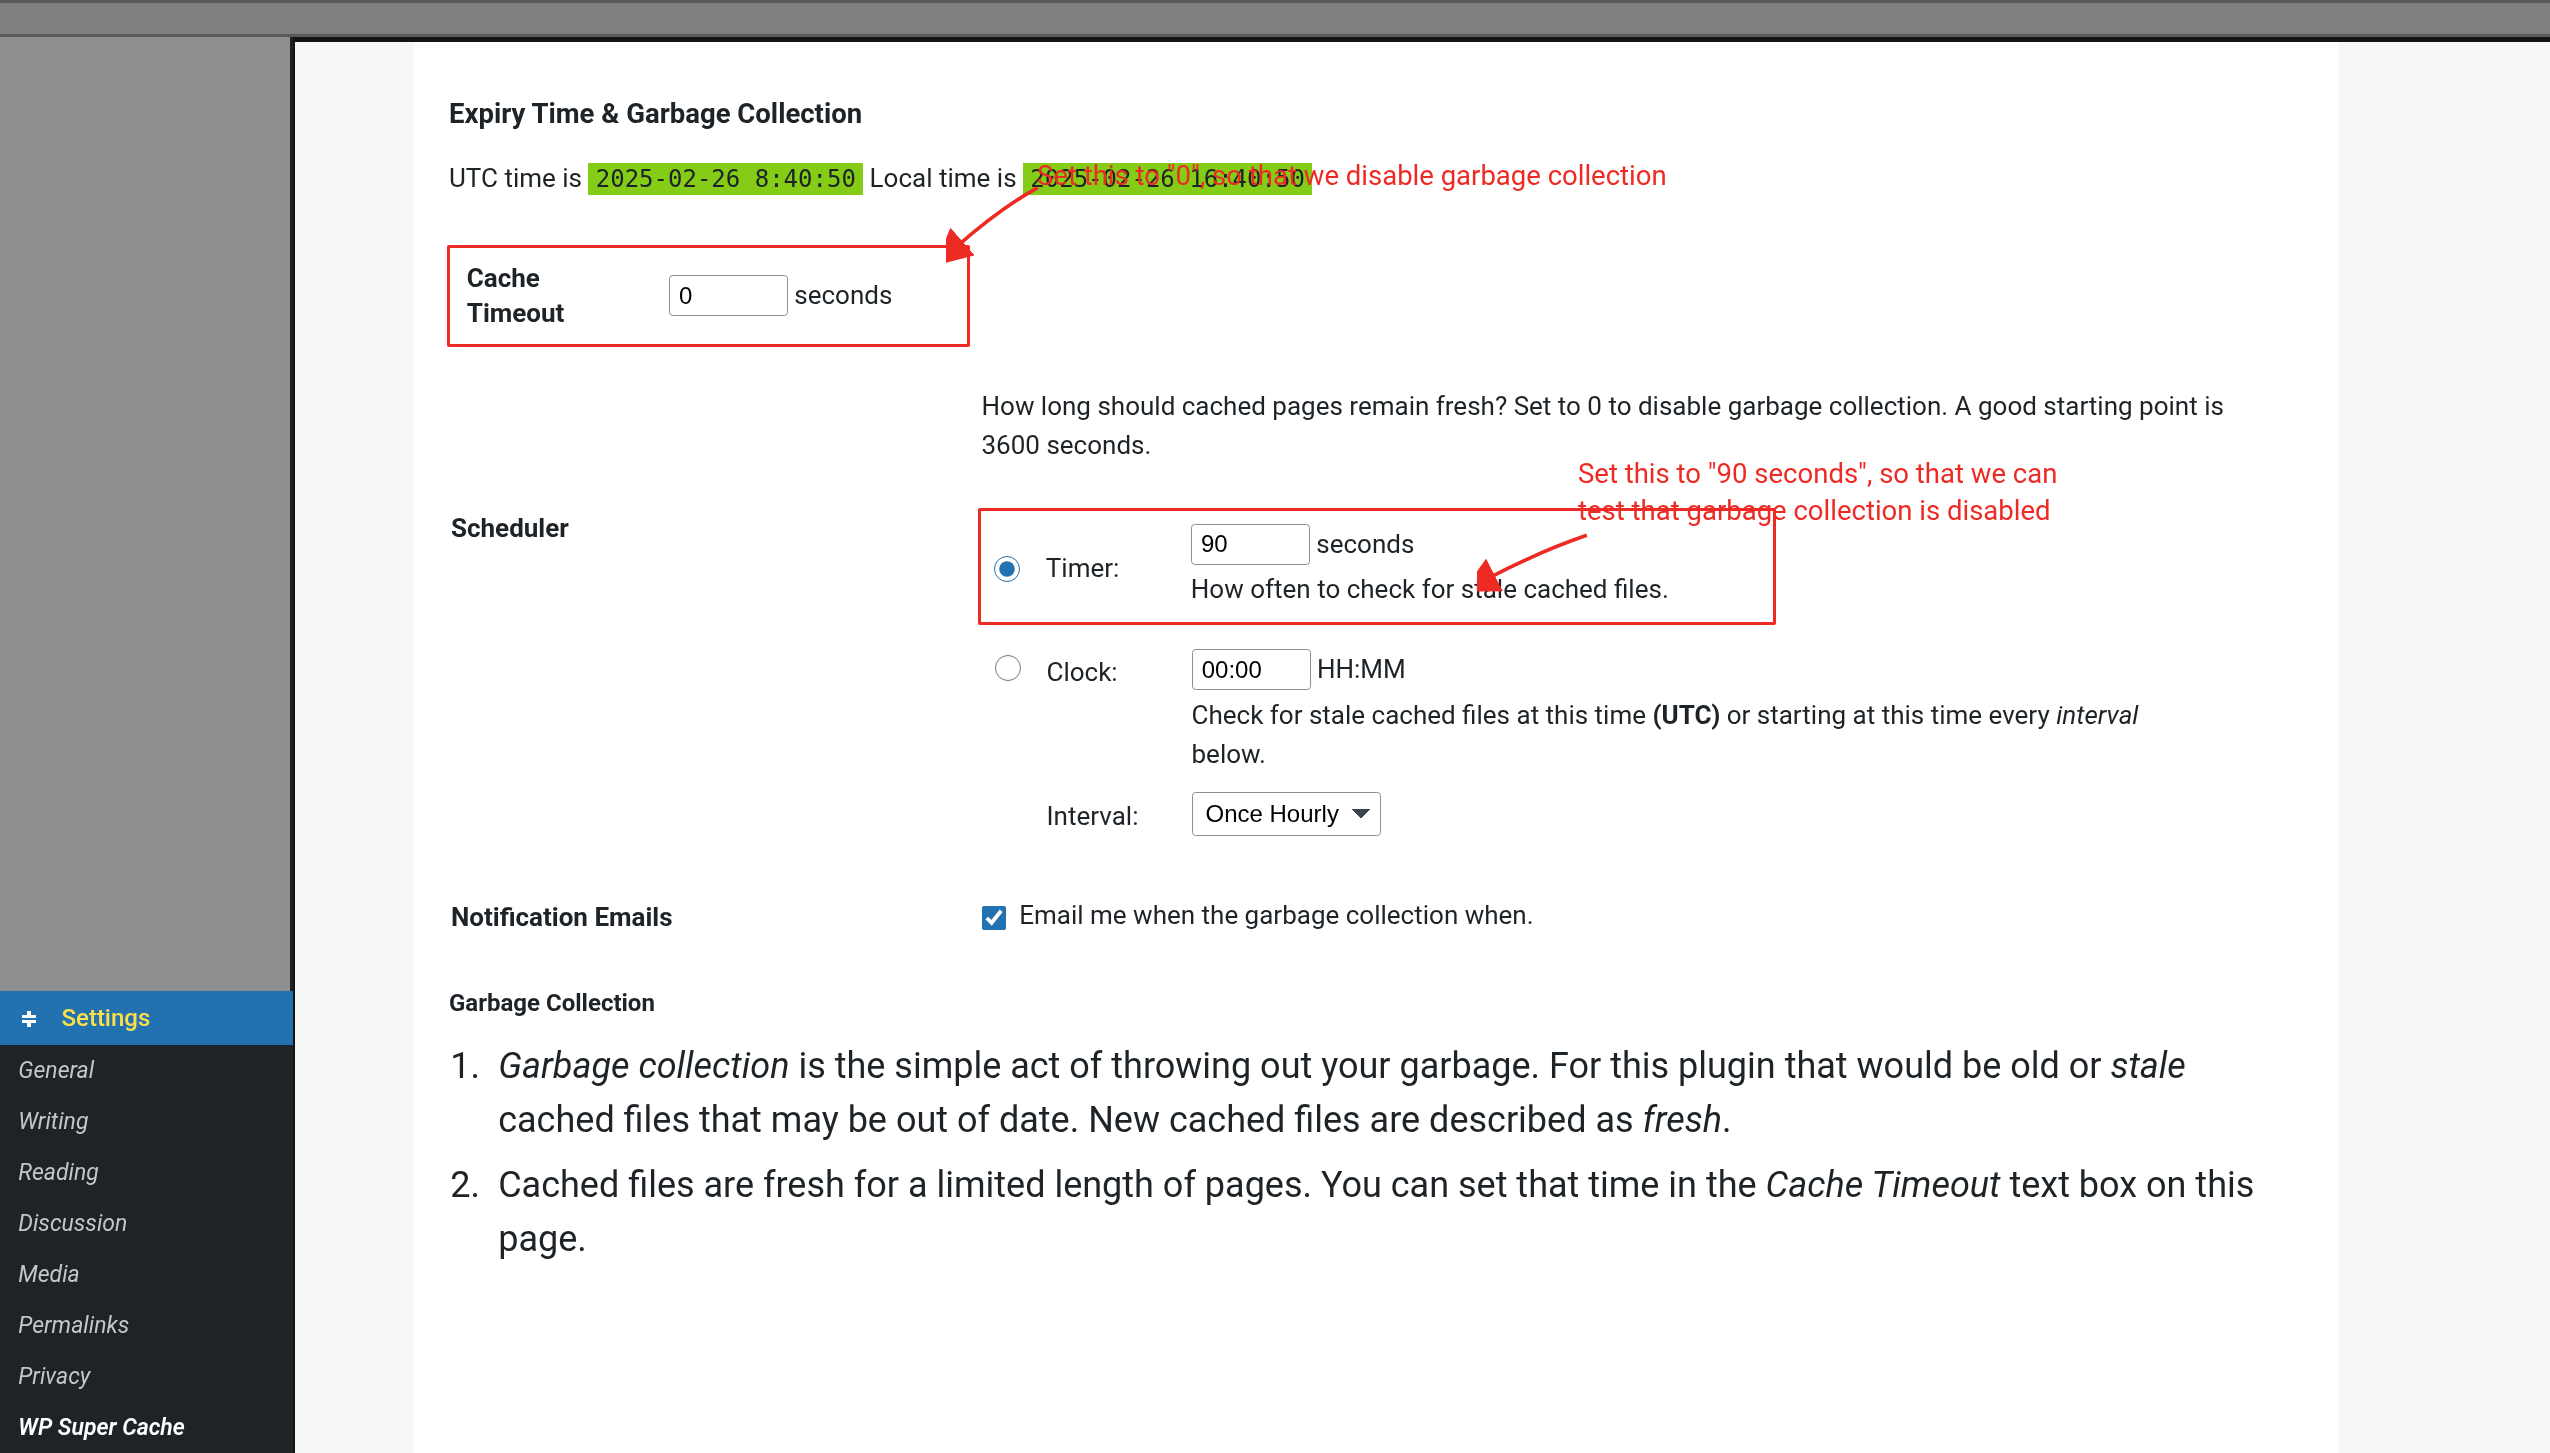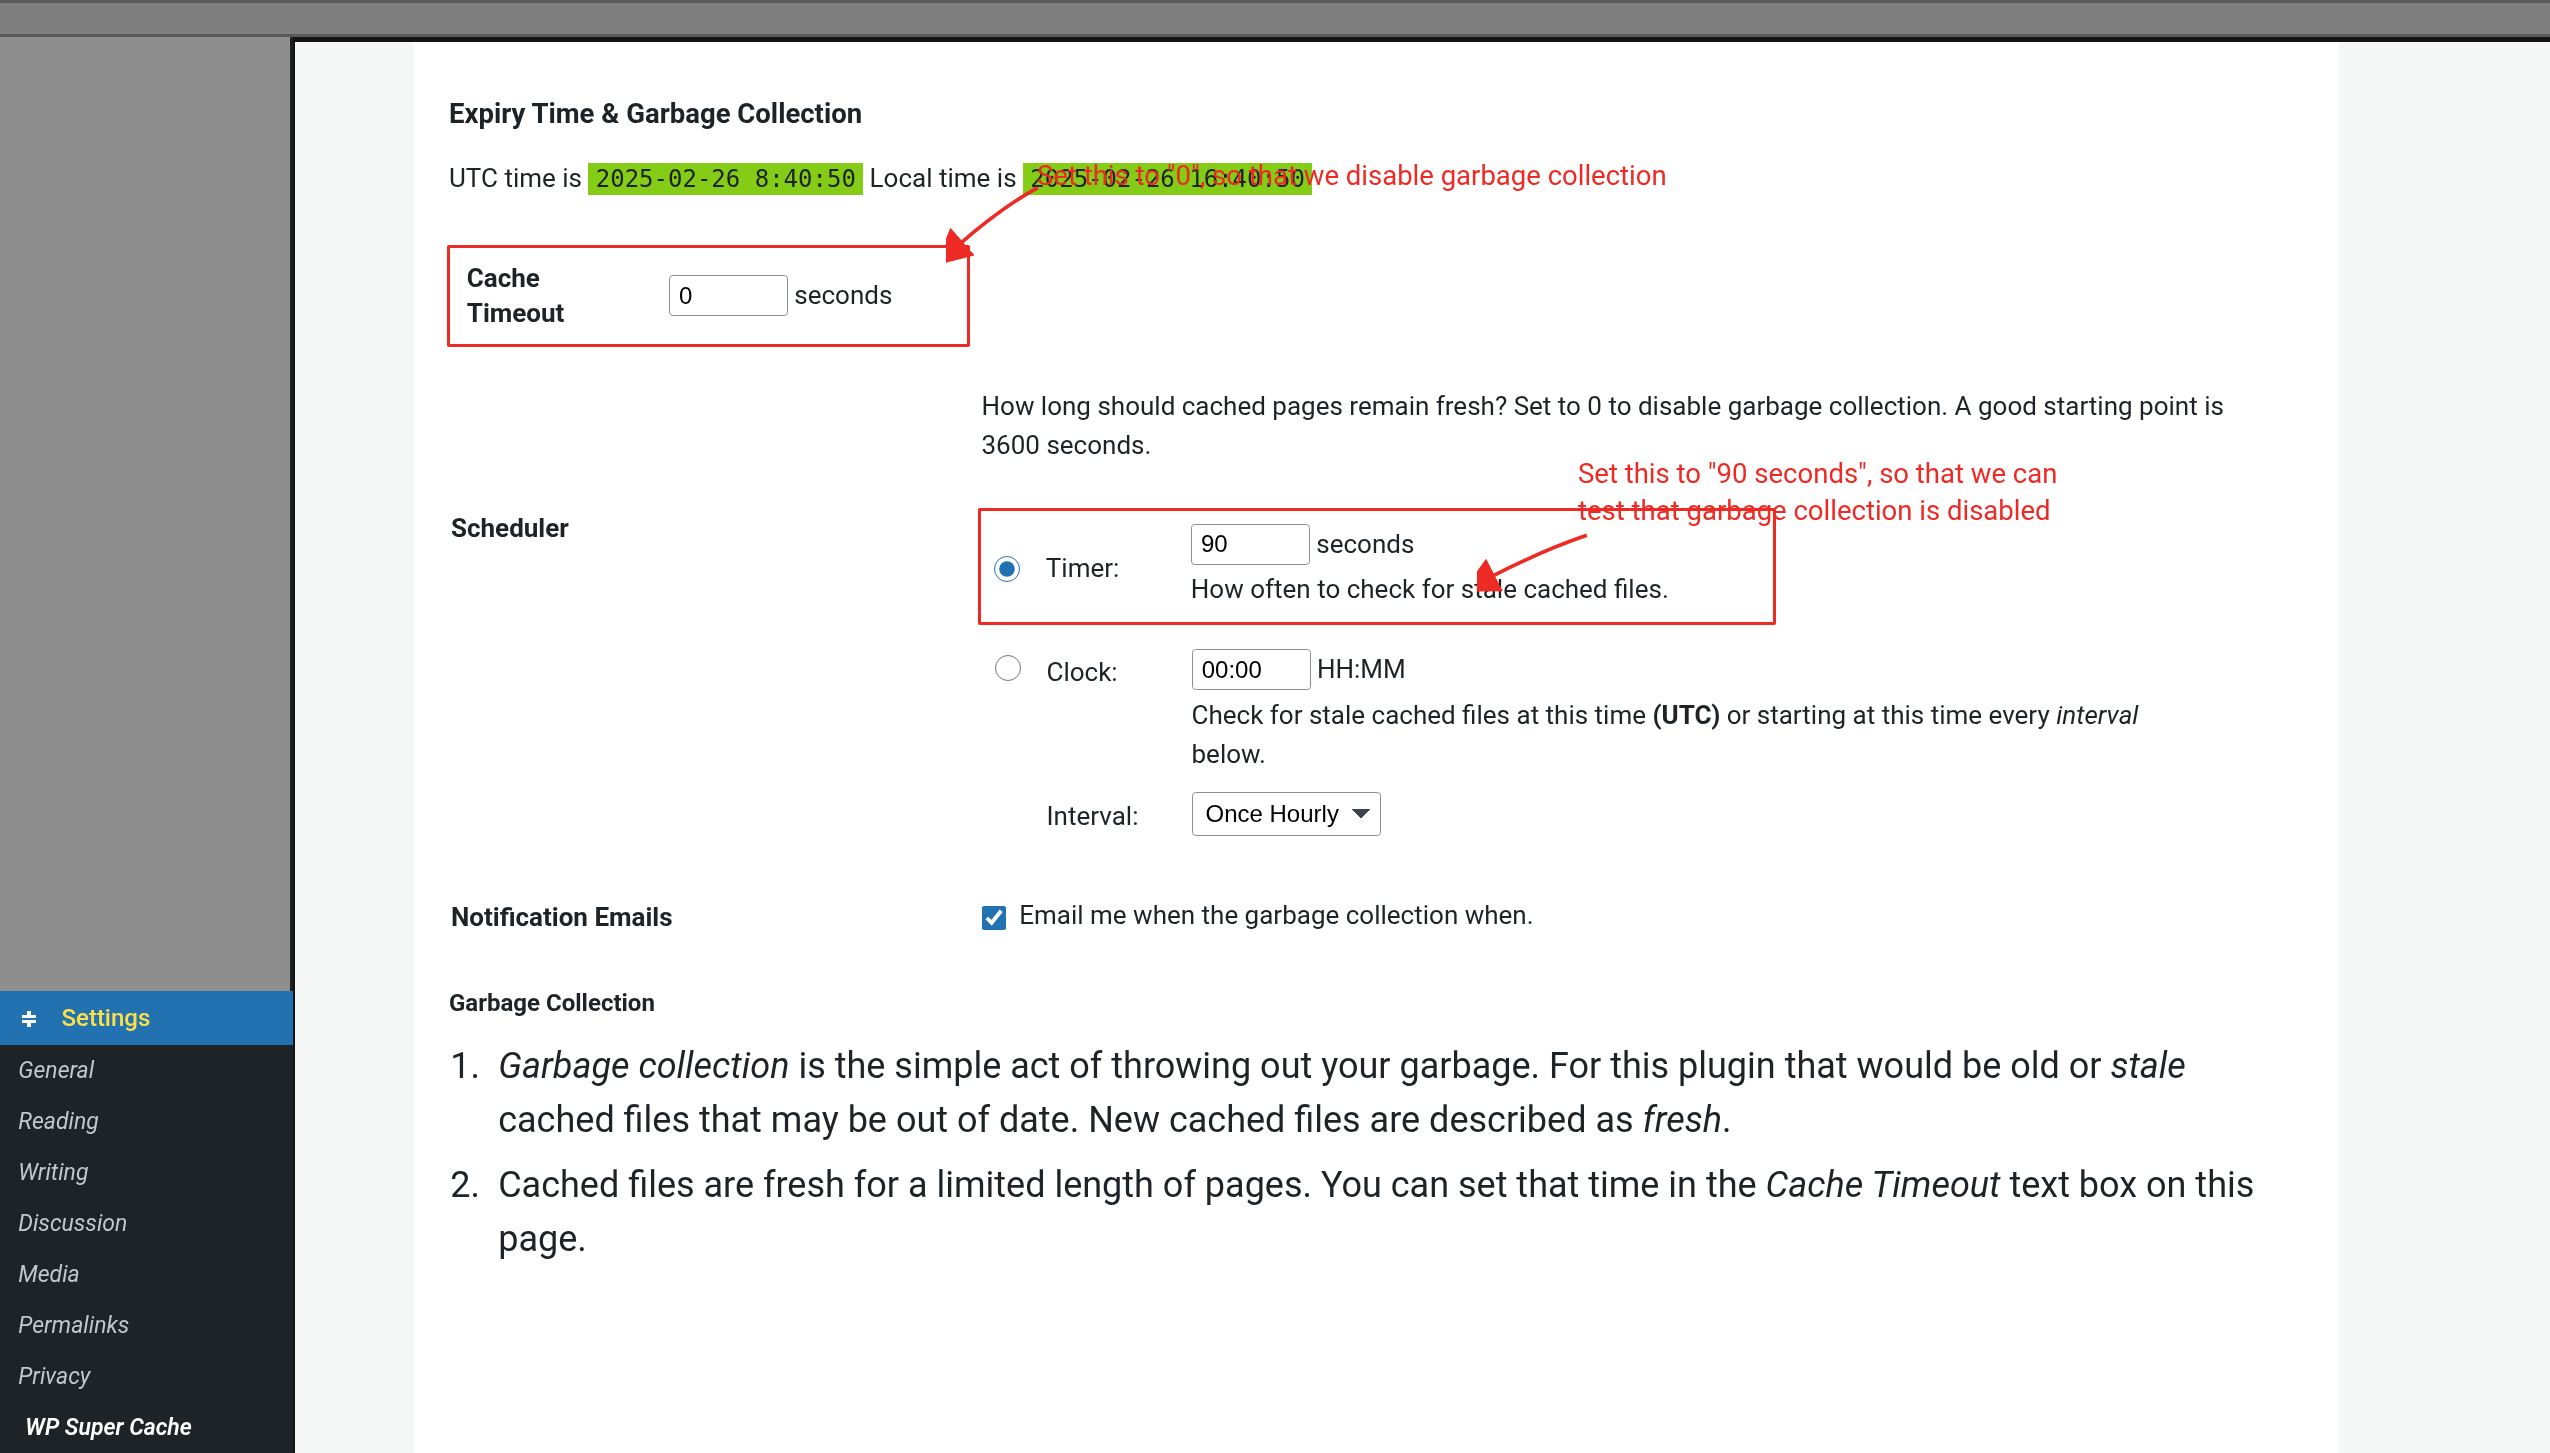--- a/index.html
+++ b/index.html
@@ -70,21 +70,20 @@
     .admin-menu-item {
       padding: 12px 18.3px;
       font-size: 23px;
       color: #c3c7ca;
       cursor: pointer;
       font-style: italic;
     }
     .admin-menu-item.strong {
       color: #fff;
       font-weight: 600;
-      margin-left: 7px;
     }
 
     
     .main-column {
       flex: 1;
       background: #f6f7f7;
       border-top: 5.5px solid #141414;
       border-left: 2.8px solid #141414;
       position: relative;
       overflow: hidden;
@@ -241,22 +240,22 @@
       <div class="submenu-current-header">
         <svg class="gear-icon" viewBox="0 0 24 24" fill="none" stroke="#fff" stroke-width="2">
           <rect x="5" y="9" width="14" height="3" fill="#fff" stroke="none"></rect>
           <rect x="5" y="14" width="14" height="3" fill="#fff" stroke="none"></rect>
           <rect x="10" y="5" width="4" height="4" fill="#fff" stroke="none"></rect>
           <rect x="10" y="17" width="4" height="4" fill="#fff" stroke="none"></rect>
         </svg>
         <span>Settings</span>
       </div>
       <div class="admin-menu-item">General</div>
+      <div class="admin-menu-item">Writing</div>
       <div class="admin-menu-item">Reading</div>
-      <div class="admin-menu-item">Writing</div>
       <div class="admin-menu-item">Discussion</div>
       <div class="admin-menu-item">Media</div>
       <div class="admin-menu-item">Permalinks</div>
       <div class="admin-menu-item">Privacy</div>
       <div class="admin-menu-item strong">WP Super Cache</div>
     </div>
   </div>
 
   <div class="main-column">
 

